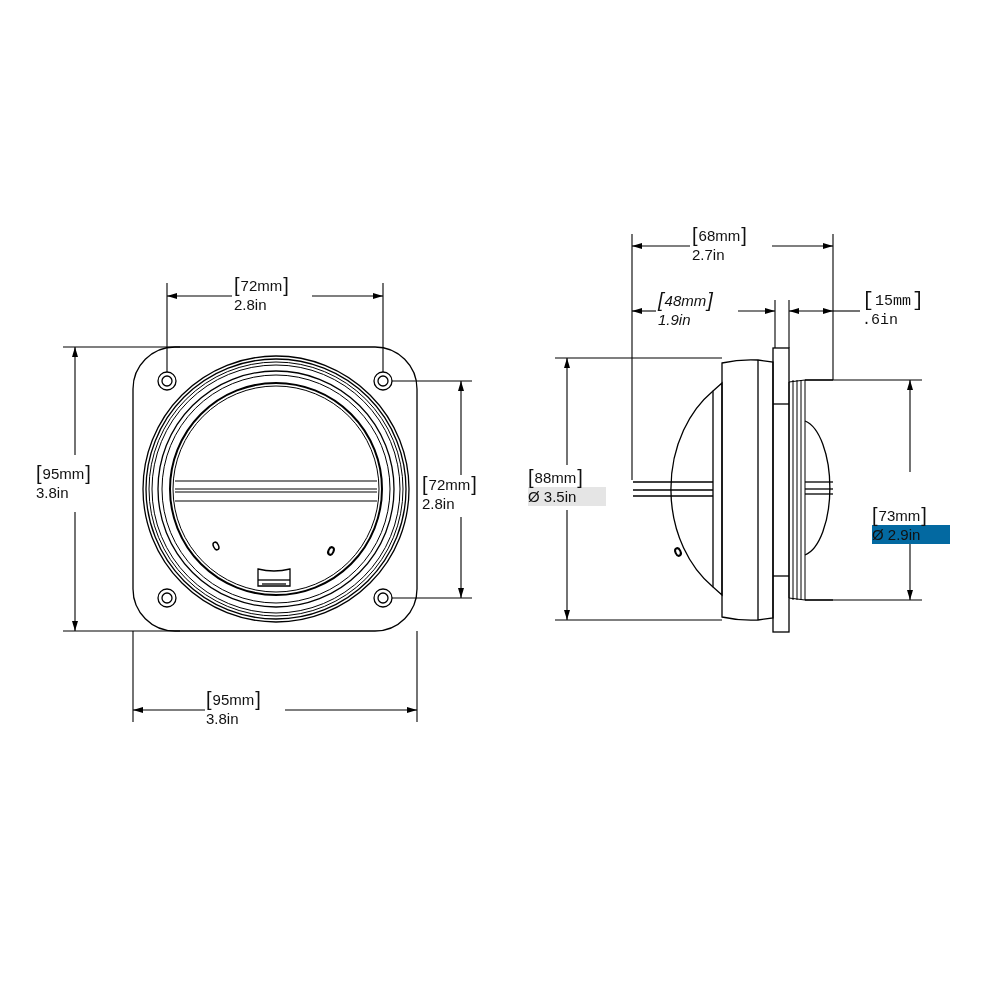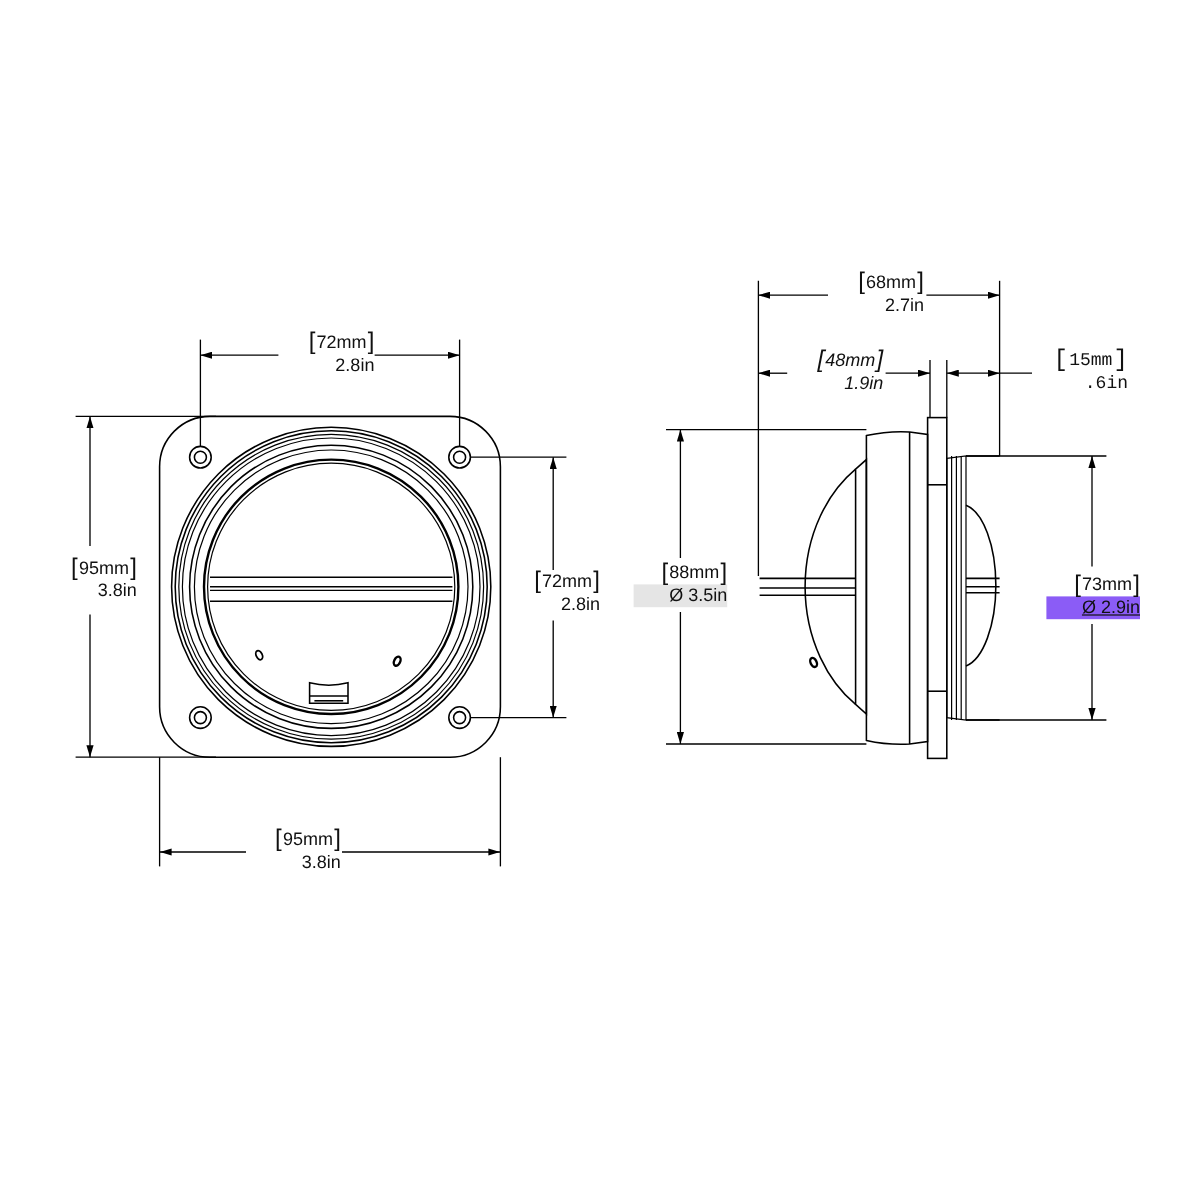--- a/index.html
+++ b/index.html
@@ -3,21 +3,21 @@
 <meta charset="utf-8">
 <style>
   html, body { margin: 0; padding: 0; background: #ffffff; }
   body { width: 1000px; height: 1000px; position: relative; overflow: hidden; }
   svg { position: absolute; left: 0; top: 0; }
   .dim-label {
     position: absolute;
     font-family: "Liberation Sans", sans-serif;
     font-size: 15px;
     color: #111;
-    text-align: right;
+    text-align: left;
     line-height: 19px;
     background: #fff;
     white-space: nowrap;
   }
   .dim-label .mm::before { content: "["; font-size: 20px; font-weight: 300; vertical-align: -1px; margin-right: 1px; }
   .dim-label .mm::after { content: "]"; font-size: 20px; font-weight: 300; vertical-align: -1px; margin-left: 1px; }
   .dim-label span { display: block; }
 </style>
 </head>
 <body>
@@ -188,16 +188,16 @@
 <div class="dim-label" style="left:862px; top:291px; width:78px;font-family:Liberation Mono, monospace;">
   <span class="mm">15mm</span>
   <span>.6in</span>
 </div>
 
 <div class="dim-label" style="left:528px; top:468px; width:78px; background:transparent;">
   <span class="mm" style="background:#fff;">88mm</span>
   <span style="background:#e5e5e5;">Ø 3.5in</span>
 </div>
 
-<div class="dim-label" style="left:872px; top:478px; width:78px; background:transparent;">
+<div class="dim-label" style="left:872px; top:506px; width:78px; background:transparent;">
   <span class="mm" style="background:#fff;">73mm</span>
-  <span style="background:#8b5cf6;text-decoration:underline;">Ø 2.9in</span>
+  <span style="background:#0369a1;">Ø 2.9in</span>
 </div>
 
 </body></html>

